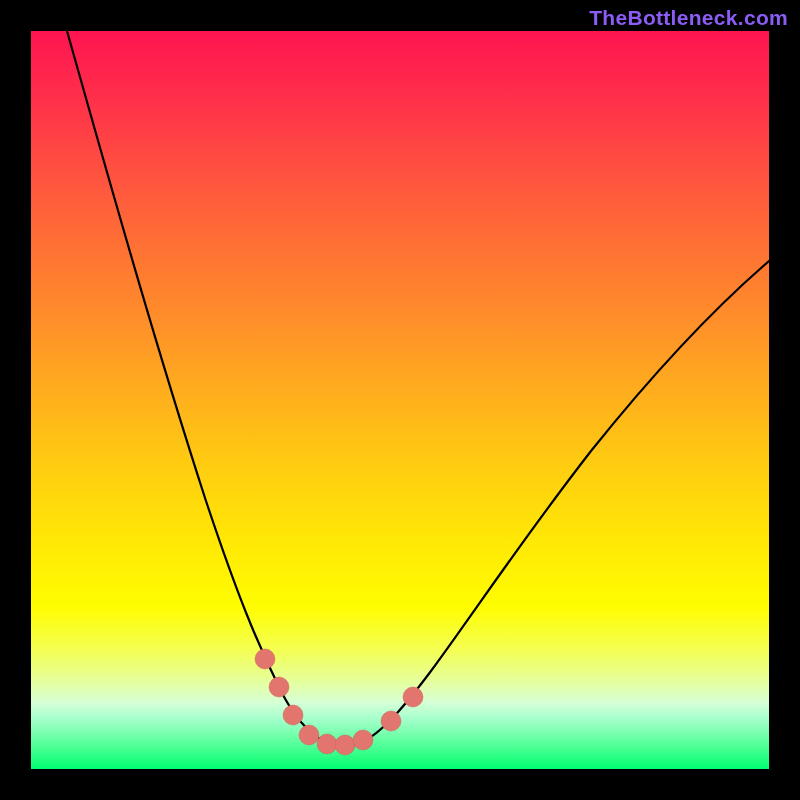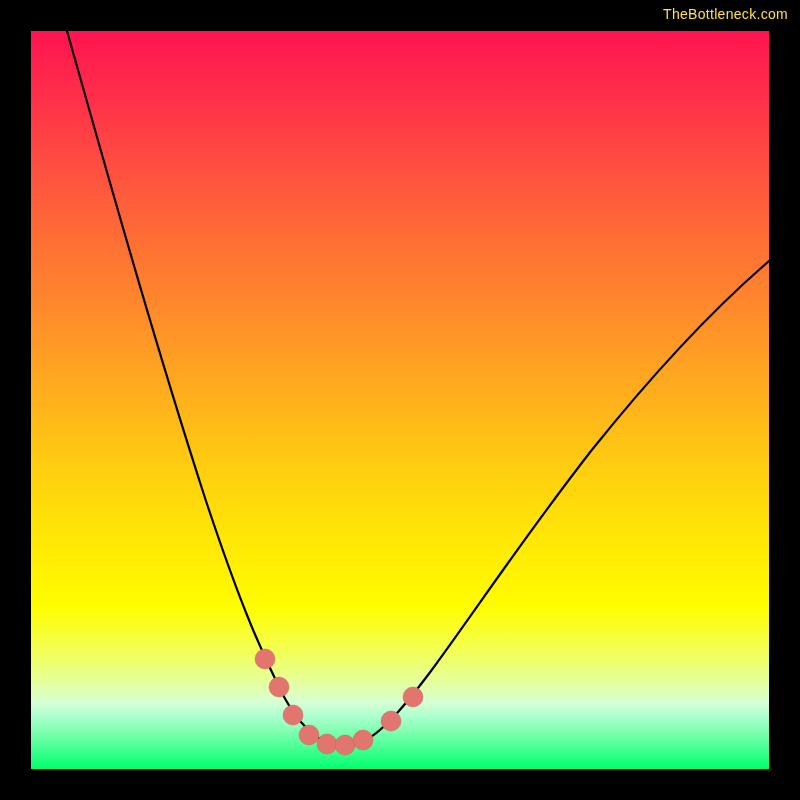--- a/index.html
+++ b/index.html
@@ -42,24 +42,24 @@
       #7dffb0 95%,
       #4cff95 97%,
       #1aff7c 99%,
       #00ff71 100%
     );
   }
   .watermark {
     position: absolute;
     top: 6px;
     right: 12px;
-    color: #fde047;
-    font-size: 14px;
+    color: #8b5cf6;
+    font-size: 21px;
     letter-spacing: 0.3px;
-    font-weight: 400;
+    font-weight: 700;
   }
   svg.curve {
     position: absolute;
     left: 0;
     top: 0;
     width: 738px;
     height: 738px;
     pointer-events: none;
   }
 </style>

